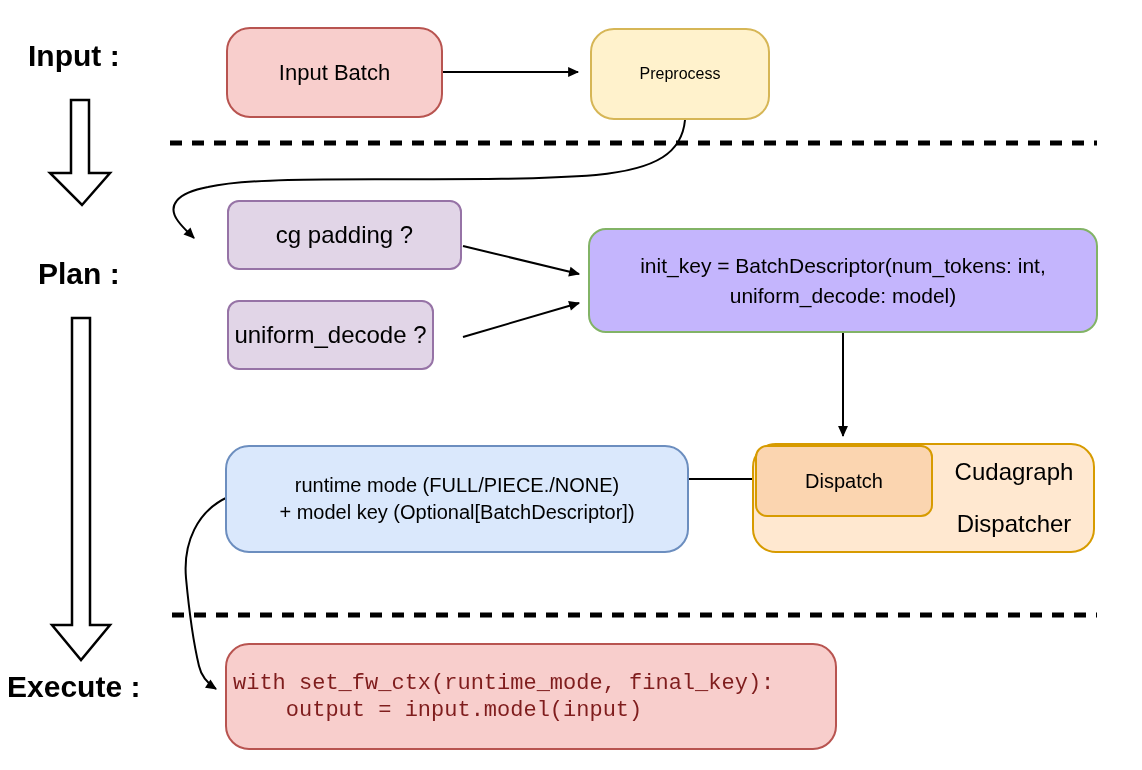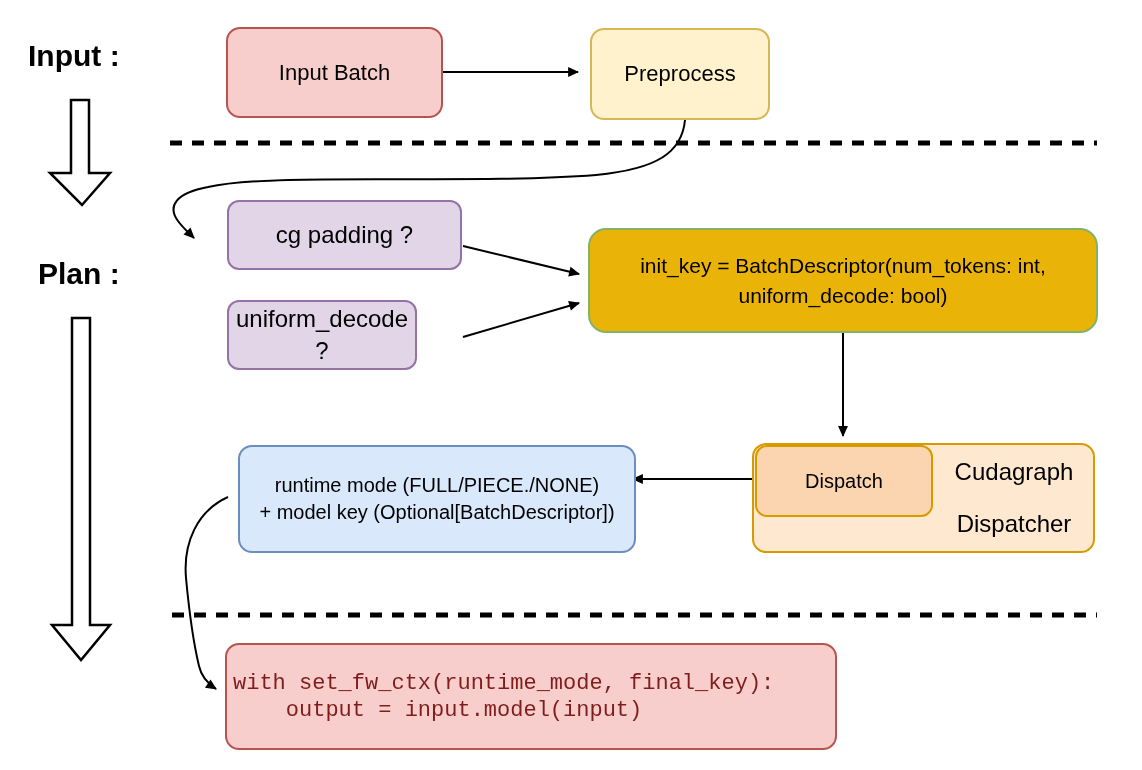--- a/index.html
+++ b/index.html
@@ -9,38 +9,38 @@
   }
   svg.layer{position:absolute;left:0;top:0;width:1142px;height:770px;}
   .stage-label{
     position:absolute;font-weight:bold;font-size:30px;line-height:1.05;color:#000;
     white-space:nowrap;
   }
   .lbl-input{left:28px;top:40px;}
   .lbl-plan{left:38px;top:238px;margin-top:20px;}
   .lbl-execute{left:7px;top:671px;}
   .node{
-    position:absolute;box-sizing:border-box;border:2px solid #000;border-radius:14px;
+    position:absolute;box-sizing:border-box;border:2px solid #000;border-radius:24px;
     display:flex;flex-direction:column;align-items:center;justify-content:center;
     text-align:center;line-height:1.32;
   }
   .node span{display:block;}
   .n-input-batch{left:226px;top:27px;width:217px;height:91px;background:#f8cecc;border-color:#b85450;font-size:22px;}
-  .n-preprocess{left:590px;top:28px;width:180px;height:92px;background:#fff2cc;border-color:#d6b656;font-size:22px;}
+  .n-preprocess{left:590px;top:28px;width:180px;height:92px;background:#fff2cc;border-color:#d6b656;font-size:16px;}
   .n-cg-padding{left:227px;top:200px;width:235px;height:70px;background:#e1d5e7;border-color:#9673a6;font-size:24px;border-radius:12px;}
-  .n-uniform-decode{left:227px;top:300px;width:190px;height:70px;background:#e1d5e7;border-color:#9673a6;font-size:24px;border-radius:12px;}
-  .n-init-key{left:588px;top:228px;width:510px;height:105px;background:#eab308;border-color:#82b366;font-size:21px;border-radius:18px;line-height:1.4;}
+  .n-uniform-decode{left:227px;top:300px;width:207px;height:70px;background:#e1d5e7;border-color:#9673a6;font-size:24px;border-radius:12px;}
+  .n-init-key{left:588px;top:228px;width:510px;height:105px;background:#c4b5fd;border-color:#82b366;font-size:21px;border-radius:18px;line-height:1.4;}
   .n-cudagraph-outer{left:752px;top:443px;width:343px;height:110px;background:#ffe8d0;border-color:#d79b00;}
   .n-dispatch-inner{left:755px;top:445px;width:178px;height:72px;background:#fbd5b0;border-color:#d79b00;font-size:20px;border-radius:12px;justify-content:center;}
   .cudagraph-label{
     position:absolute;left:933px;top:443px;width:162px;height:110px;
     display:flex;flex-direction:column;align-items:center;justify-content:center;
     font-size:24px;line-height:1.35;text-align:center;gap:20px;
   }
-  .n-runtime-mode{left:238px;top:445px;width:398px;height:108px;background:#dae8fc;border-color:#6c8ebf;font-size:20px;line-height:1.35;}
+  .n-runtime-mode{left:225px;top:445px;width:464px;height:108px;background:#dae8fc;border-color:#6c8ebf;font-size:20px;line-height:1.35;}
   .n-execute{left:225px;top:643px;width:612px;height:107px;background:#f8cecc;border-color:#b85450;
     align-items:flex-start;justify-content:center;text-align:left;padding-left:6px;}
   .code-line{
     font-family:"Liberation Mono",monospace;font-size:22px;line-height:27px;
     color:#7f1d1d;white-space:pre;
   }
 </style>
 </head>
 <body>
 
@@ -63,40 +63,41 @@
     <path d="M 685 120 C 682 152, 658 169, 596 175 C 468 185, 276 172, 208 187 C 176 193, 167 206, 178 221 C 183 228, 188 232, 194 238" fill="none" stroke="#000" stroke-width="2" marker-end="url(#ah)"></path>
     <path d="M 463 246 L 579 274" fill="none" stroke="#000" stroke-width="2" marker-end="url(#ah)"></path>
     <path d="M 463 337 L 579 303" fill="none" stroke="#000" stroke-width="2" marker-end="url(#ah)"></path>
     <path d="M 843 333 L 843 436" fill="none" stroke="#000" stroke-width="2" marker-end="url(#ah)"></path>
     <path d="M 753 479 L 633 479" fill="none" stroke="#000" stroke-width="2" marker-end="url(#ah)"></path>
     <path d="M 228 497 C 197 511, 183 543, 186 578 C 189 610, 193 641, 199 666 C 201 675, 207 683, 216 689" fill="none" stroke="#000" stroke-width="2" marker-end="url(#ah)"></path>
   </svg>
 
   <div class="stage-label lbl-input">Input :</div>
   <div class="stage-label lbl-plan">Plan :</div>
+  <div class="stage-label lbl-execute">Execute :</div>
 
   <div class="node n-input-batch">
     <span>Input Batch</span>
   </div>
 
   <div class="node n-preprocess">
     <span>Preprocess</span>
   </div>
 
   <div class="node n-cg-padding">
     <span>cg padding ?</span>
   </div>
 
   <div class="node n-uniform-decode">
     <span>uniform_decode ?</span>
   </div>
 
   <div class="node n-init-key">
     <span>init_key = BatchDescriptor(num_tokens: int,</span>
-    <span>uniform_decode: bool)</span>
+    <span>uniform_decode: model)</span>
   </div>
 
   <div class="node n-cudagraph-outer"></div>
   <div class="node n-dispatch-inner">
     <span>Dispatch</span>
   </div>
   <div class="cudagraph-label">
     <span>Cudagraph</span>
     <span>Dispatcher</span>
   </div>

